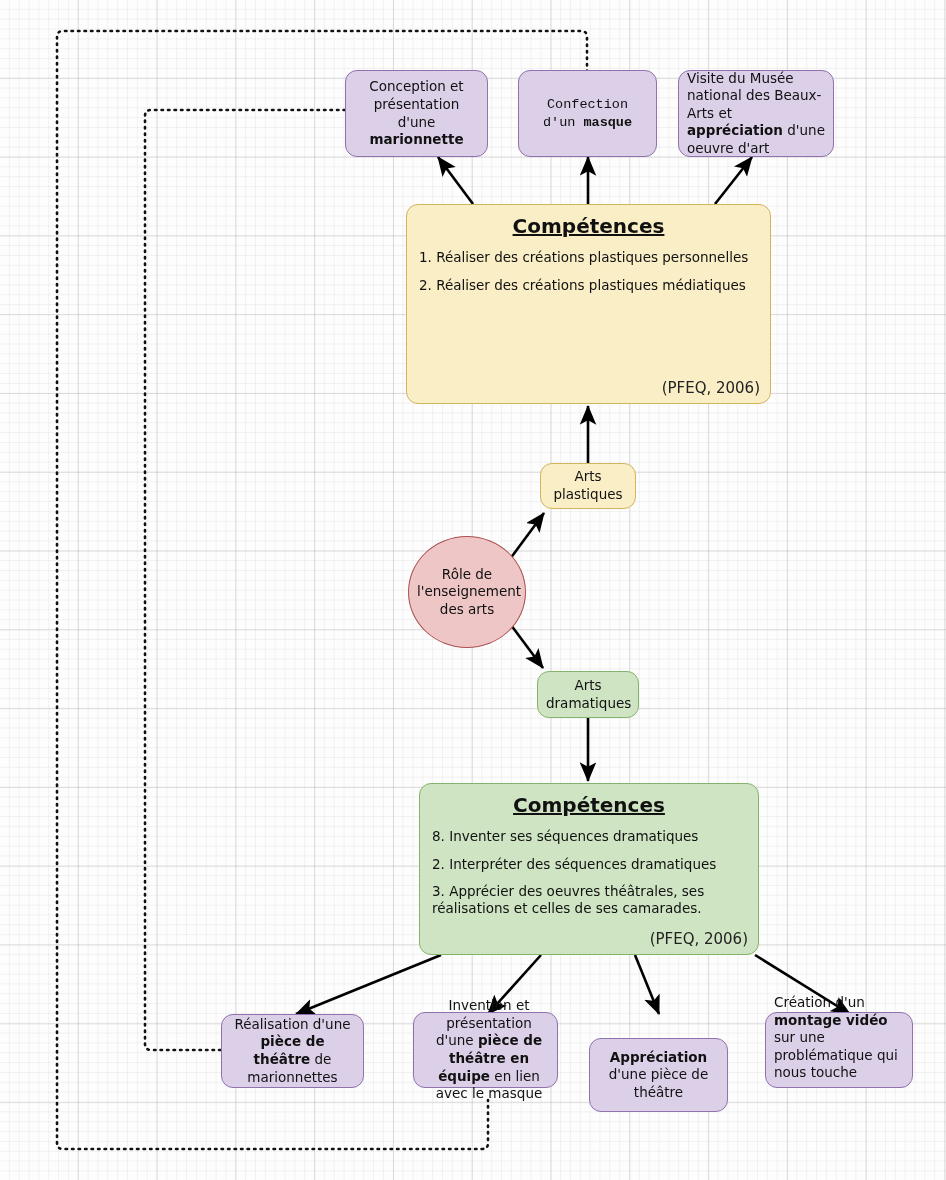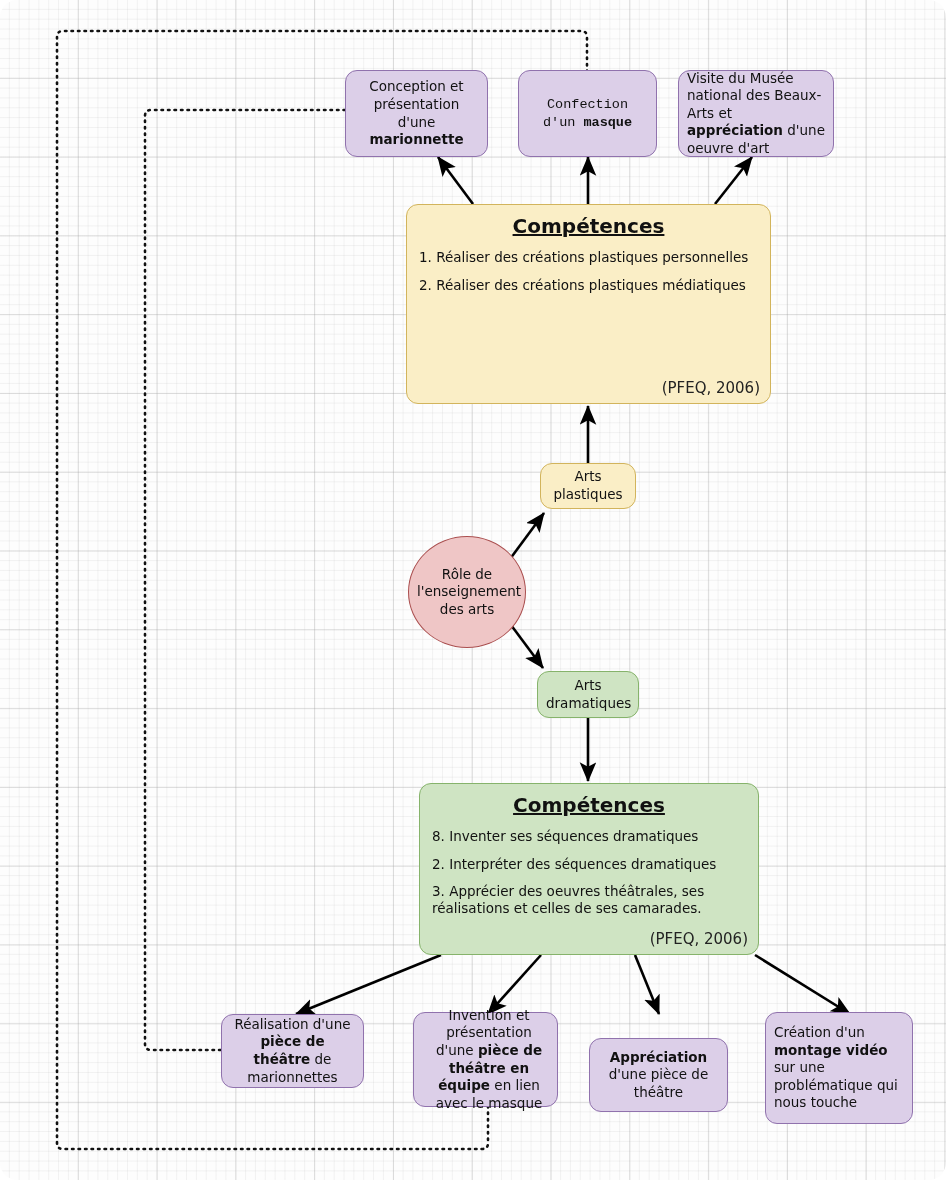--- a/index.html
+++ b/index.html
@@ -18,21 +18,20 @@
       linear-gradient(to bottom, rgba(160,160,160,0.30) 1px, transparent 1px),
       linear-gradient(to right, rgba(200,200,200,0.22) 1px, transparent 1px),
       linear-gradient(to bottom, rgba(200,200,200,0.22) 1px, transparent 1px);
     background-size:
       78.8px 78.8px,
       78.8px 78.8px,
       9.85px 9.85px,
       9.85px 9.85px;
     background-position: -1px -1px, -1px -1px, -1px -1px, -1px -1px;
     font-family: "DejaVu Sans", sans-serif;
-    border-radius: 18px;
   }
   svg.edges {
     position: absolute;
     left: 0;
     top: 0;
     width: 946px;
     height: 1180px;
     pointer-events: none;
   }
   .node {
@@ -177,31 +176,31 @@
     <div class="comp-item">3. Apprécier des oeuvres théâtrales, ses réalisations et celles de ses camarades.</div>
     <div class="comp-src">(PFEQ, 2006)</div>
   </div>
 
   <div class="node purple" style="left:221px; top:1014px; width:143px; height:74px;">
     <div>
       <span>Réalisation d'une </span><b>pièce de théâtre</b><span> de marionnettes</span>
     </div>
   </div>
 
-  <div class="node purple" style="left:413px; top:1012px; width:145px; height:95px;padding-left:15px;">
+  <div class="node purple" style="left:413px; top:1012px; width:145px; height:76px;padding-left:15px;">
     <div>
       <span>Invention et présentation d'une </span><b>pièce de théâtre en équipe</b><span> en lien avec le masque</span>
     </div>
   </div>
 
   <div class="node purple" style="left:589px; top:1014px; width:139px; height:74px;margin-top:24px;">
     <div>
       <b>Appréciation</b><span> d'une pièce de théâtre</span>
     </div>
   </div>
 
-  <div class="node purple left" style="left:765px; top:1012px; width:148px; height:112px;">
+  <div class="node purple left" style="left:765px; top:1012px; width:148px; height:76px;justify-content:flex-end;">
     <div>
       <span>Création d'un </span><b>montage vidéo</b><span> sur une problématique qui nous touche</span>
     </div>
   </div>
 
 </div>
 
 </body></html>

